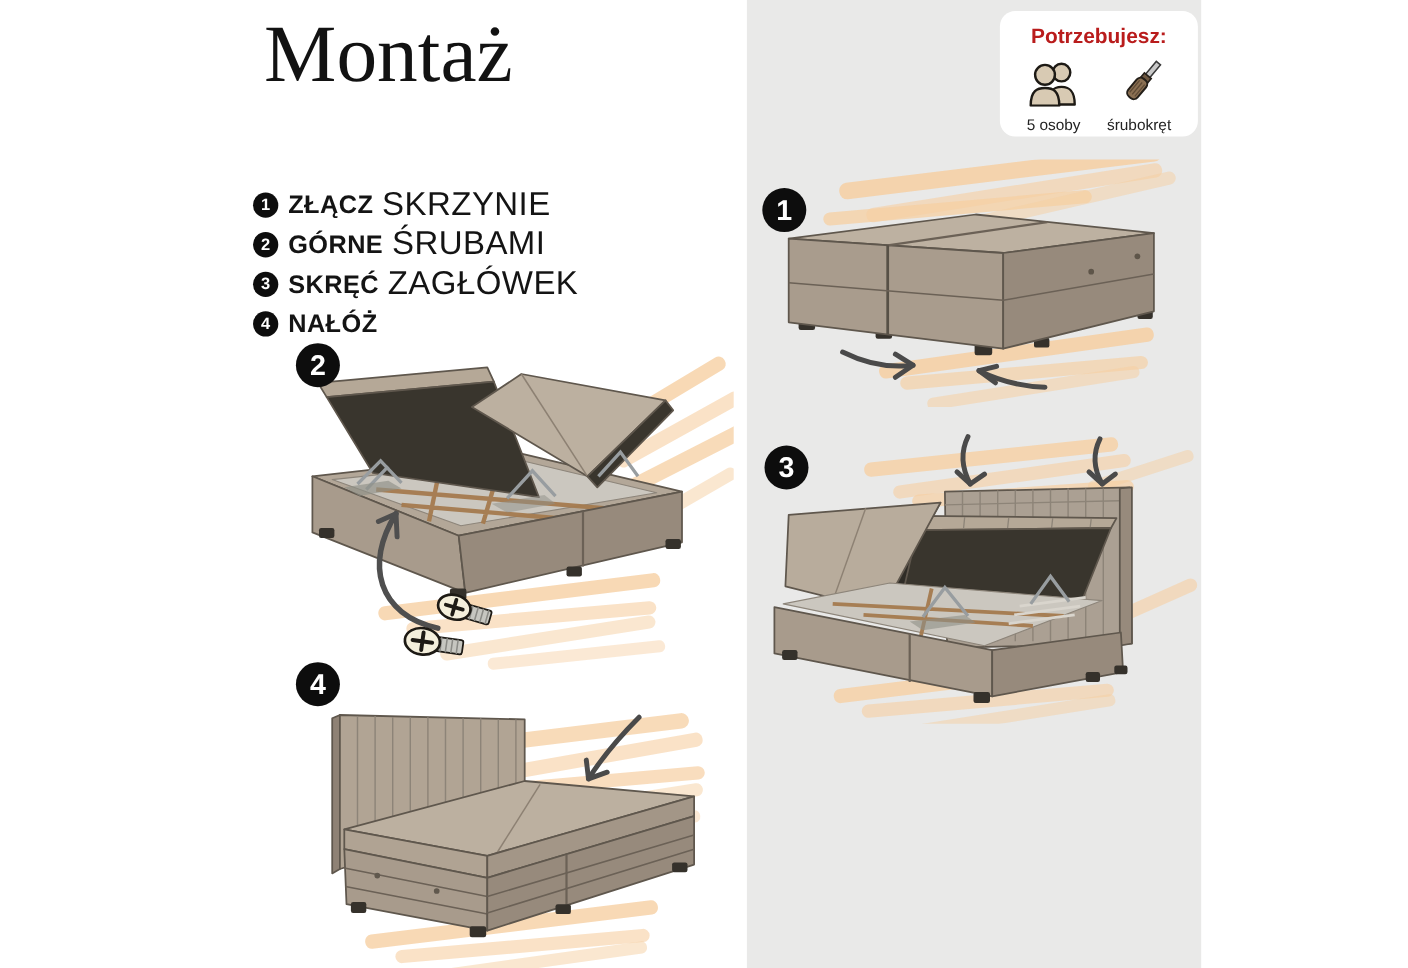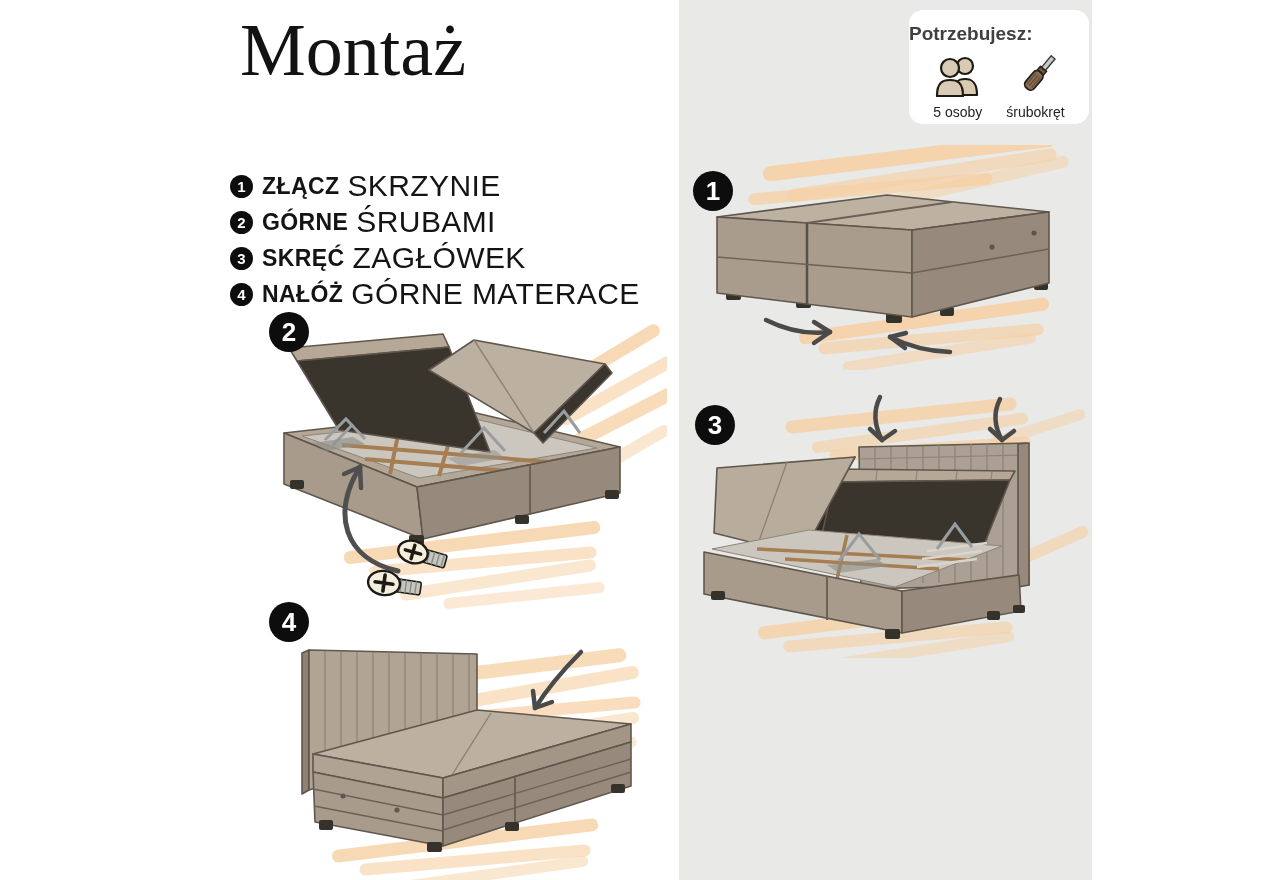--- a/index.html
+++ b/index.html
@@ -14,21 +14,21 @@
   
   .steps{position:absolute;left:218px;top:168px;}
   .step-row{display:flex;align-items:center;height:36px;}
   .badge-sm{width:23px;height:23px;border-radius:50%;background:#0d0d0d;color:#fff;
             font-weight:700;font-size:15px;line-height:23px;text-align:center;margin-right:9px;flex:0 0 auto;}
   .step-action{font-weight:700;font-size:23px;letter-spacing:.4px;}
   .step-rest{font-weight:400;font-size:30px;letter-spacing:.4px;margin-left:8px;}
   
   .req-card{position:absolute;left:897px;top:10px;width:180px;height:114px;background:#ffffff;
             border-radius:14px;}
-  .req-title{margin-top:13px;font-weight:700;font-size:19px;color:#404040;}
+  .req-title{margin-top:13px;text-align:center;font-weight:700;font-size:19px;color:#b91c1c;}
   .req-items{display:flex;justify-content:center;align-items:flex-end;gap:24px;margin-top:6px;}
   .req-item{display:flex;flex-direction:column;align-items:center;}
   .req-label{font-size:14px;color:#232323;margin-top:3px;}
   
   .illus{position:absolute;}
   .illus svg{display:block;}
   
   .badge-lg{position:absolute;width:40px;height:40px;border-radius:50%;background:#0d0d0d;color:#fff;
             font-weight:700;font-size:26px;line-height:40px;text-align:center;}
 </style>
@@ -53,21 +53,20 @@
       <span class="step-rest">ŚRUBAMI</span>
     </div>
     <div class="step-row">
       <span class="badge-sm">3</span>
       <span class="step-action">SKRĘĆ</span>
       <span class="step-rest">ZAGŁÓWEK</span>
     </div>
     <div class="step-row">
       <span class="badge-sm">4</span>
       <span class="step-action">NAŁÓŻ</span>
-      <span class="step-rest">GÓRNE MATERACE</span>
     </div>
   </div>
 
   <div class="req-card">
     <div class="req-title">Potrzebujesz:</div>
     <div class="req-items">
       <div class="req-item">
         <span>
           <svg width="46" height="42" viewBox="0 0 46 42">
             <g stroke="#1d1a15" stroke-width="2.2" fill="#d8cab3" stroke-linejoin="round">

